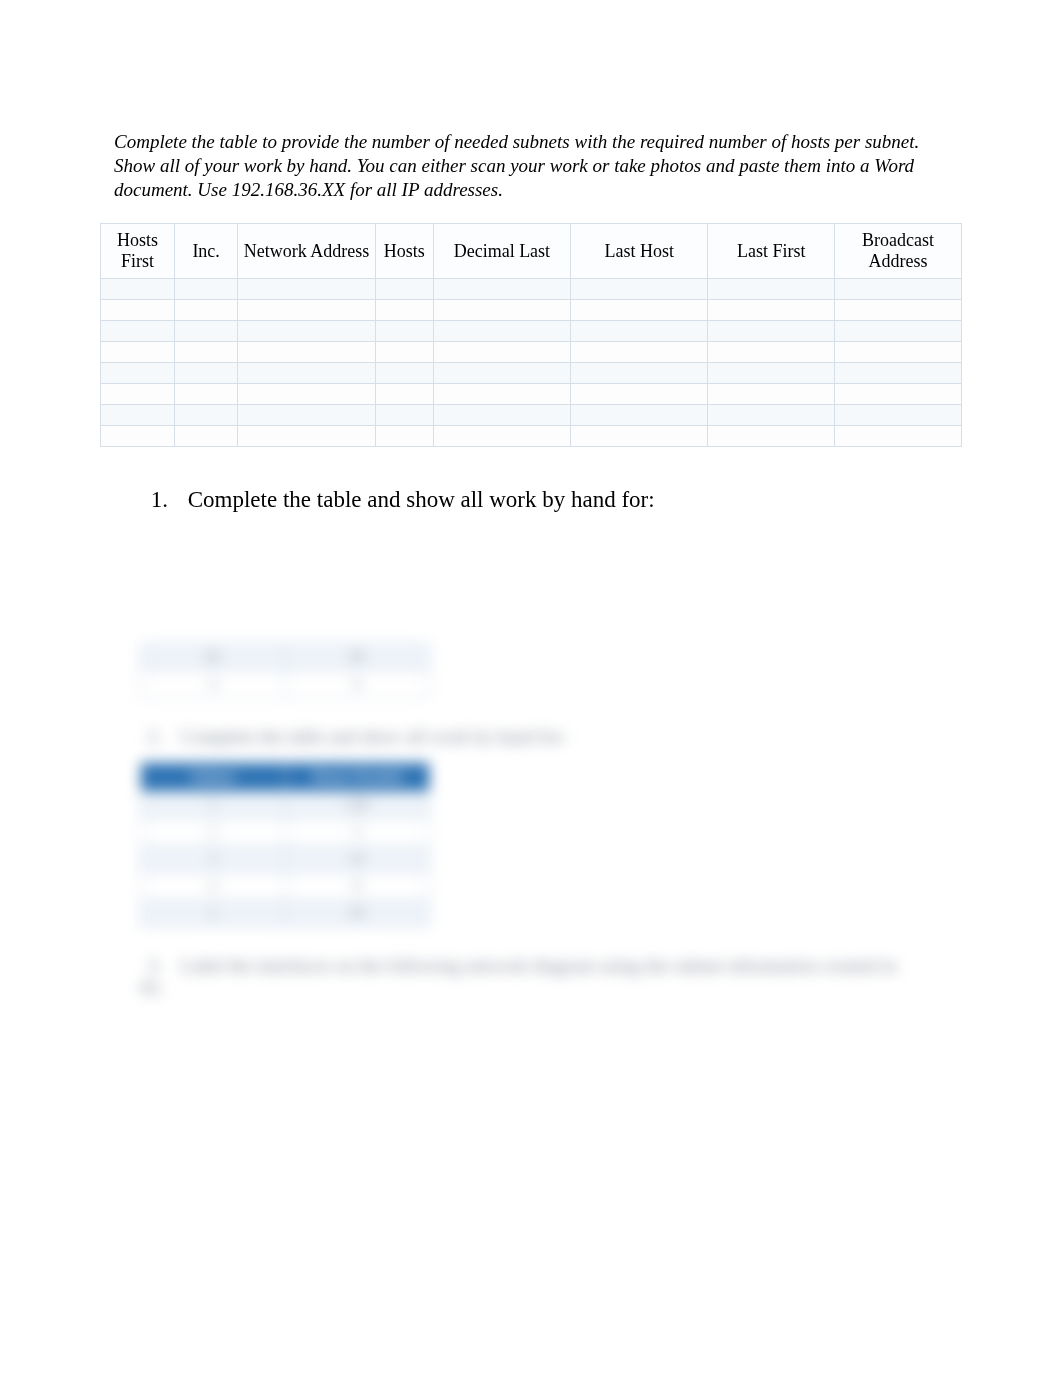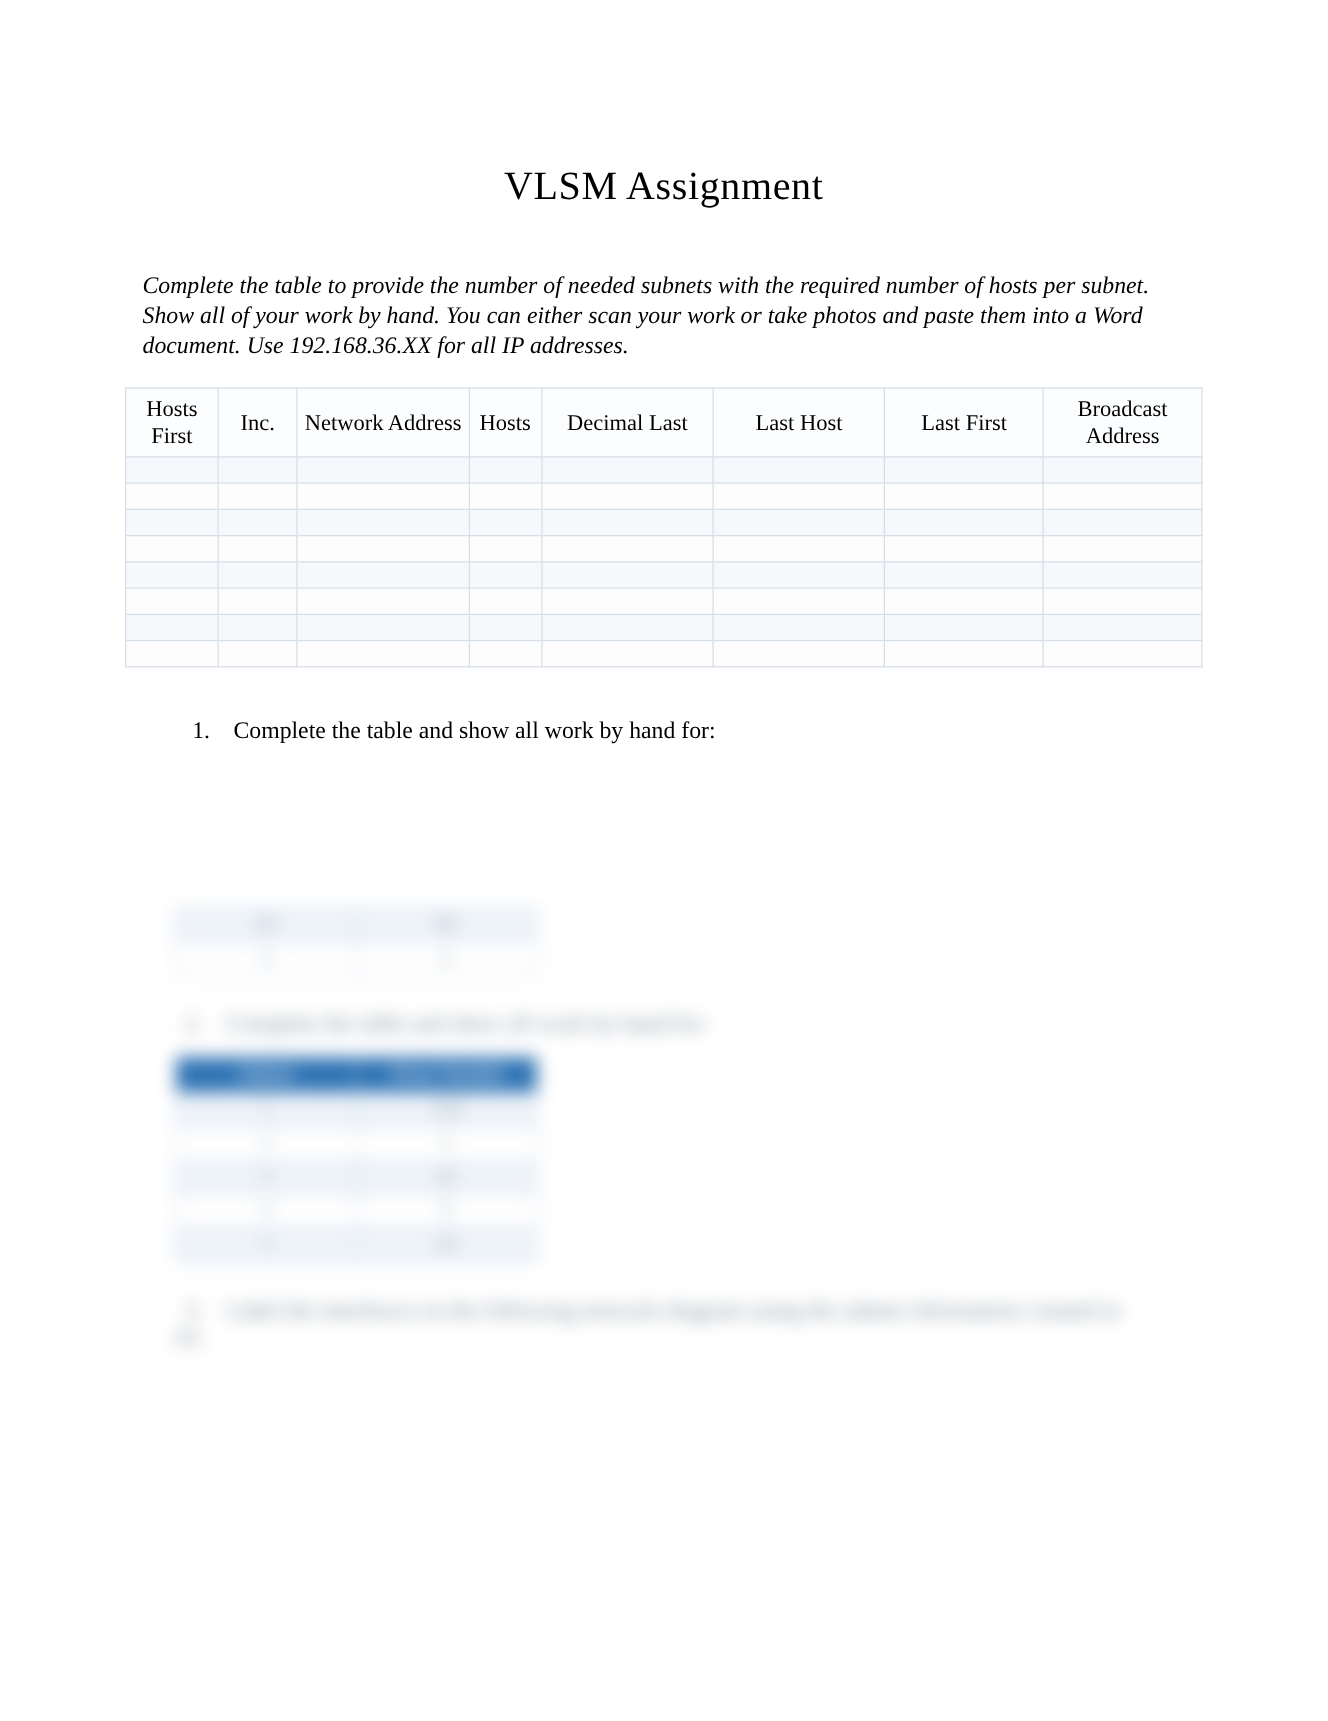--- a/index.html
+++ b/index.html
@@ -61,21 +61,21 @@
     .col-inc { width: 60px; }
     .col-na { width: 130px; }
     .col-mask { width: 55px; }
     .col-dmask { width: 130px; }
     .col-fh { width: 130px; }
     .col-lh { width: 120px; }
     .col-ba { width: 120px; }
 
     .list-1 {
       margin: 10px 0 0 40px;
-      font-size: 19px;
+      font-size: 23px;
     }
     .list-1 .num {
       display: inline-block;
       width: 28px;
       text-align: right;
       margin-right: 14px;
     }
 
     
     .blur-region {
@@ -123,21 +123,20 @@
       width: 22px;
       text-align: right;
       margin-right: 14px;
     }
   </style>
 </head>
 <body>
 
 <div class="page">
 
-  <h1 class="title">VLSM Assignment</h1>
 
   <p class="instructions">Complete the table to provide the number of needed subnets with the required number of hosts per subnet.  Show all of your work by hand. You can either scan your work or take photos and paste them into a Word document.   Use 192.168.36.XX for all IP addresses.</p>
 
   <div class="table-wrap">
     <table class="vlsm">
       <colgroup>
         <col class="col-hosts">
         <col class="col-inc">
         <col class="col-na">
         <col class="col-mask">

